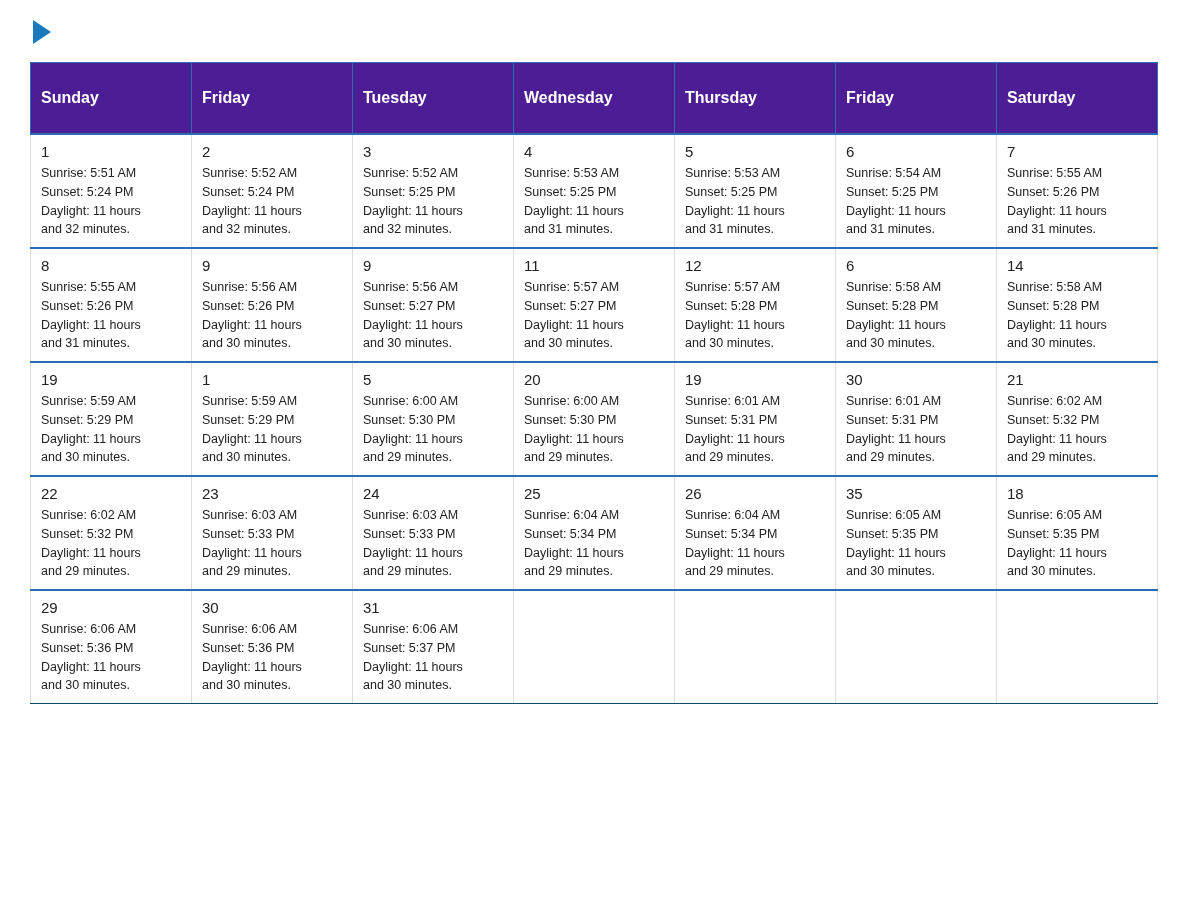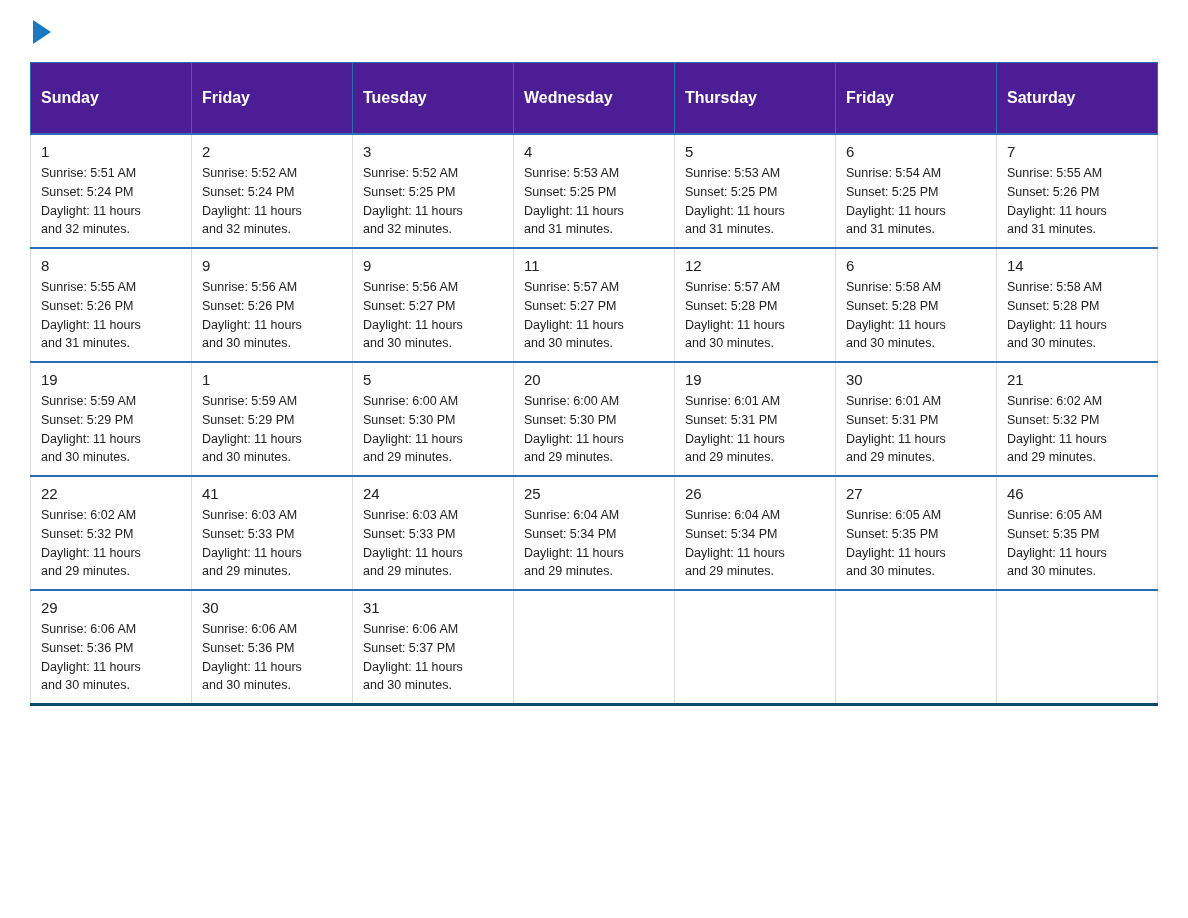--- a/index.html
+++ b/index.html
@@ -65,21 +65,21 @@
       min-height: 100px;
       border-top: 2px solid #2a6db5;
     }
     .calendar-table tr td {
       border-top: 2px solid #2a6db5;
       border-left: 1px solid #ddd;
       border-right: 1px solid #ddd;
       border-bottom: none;
     }
     .calendar-table tbody tr:last-child td {
-      border-bottom: 3px solid #0c4a6e;
+      border-bottom: 1px solid #0c4a6e;
     }
     .day-number {
       font-size: 15px;
       font-weight: normal;
       margin-bottom: 4px;
     }
     .day-info {
       font-size: 12.5px;
       color: #222;
       line-height: 1.5;
@@ -226,41 +226,41 @@
           <div class="day-number">21</div>
         <div class="day-info">Sunrise: 6:02 AM<br>Sunset: 5:32 PM<br>Daylight: 11 hours<br>and 29 minutes.</div>
         </td>
       </tr>
       <tr>
         <td>
           <div class="day-number">22</div>
         <div class="day-info">Sunrise: 6:02 AM<br>Sunset: 5:32 PM<br>Daylight: 11 hours<br>and 29 minutes.</div>
         </td>
         <td>
-          <div class="day-number">41</div>
+          <div class="day-number">23</div>
         <div class="day-info">Sunrise: 6:03 AM<br>Sunset: 5:33 PM<br>Daylight: 11 hours<br>and 29 minutes.</div>
         </td>
         <td>
           <div class="day-number">24</div>
         <div class="day-info">Sunrise: 6:03 AM<br>Sunset: 5:33 PM<br>Daylight: 11 hours<br>and 29 minutes.</div>
         </td>
         <td>
           <div class="day-number">25</div>
         <div class="day-info">Sunrise: 6:04 AM<br>Sunset: 5:34 PM<br>Daylight: 11 hours<br>and 29 minutes.</div>
         </td>
         <td>
           <div class="day-number">26</div>
         <div class="day-info">Sunrise: 6:04 AM<br>Sunset: 5:34 PM<br>Daylight: 11 hours<br>and 29 minutes.</div>
         </td>
         <td>
-          <div class="day-number">27</div>
+          <div class="day-number">35</div>
         <div class="day-info">Sunrise: 6:05 AM<br>Sunset: 5:35 PM<br>Daylight: 11 hours<br>and 30 minutes.</div>
         </td>
         <td>
-          <div class="day-number">46</div>
+          <div class="day-number">18</div>
         <div class="day-info">Sunrise: 6:05 AM<br>Sunset: 5:35 PM<br>Daylight: 11 hours<br>and 30 minutes.</div>
         </td>
       </tr>
       <tr>
         <td>
           <div class="day-number">29</div>
         <div class="day-info">Sunrise: 6:06 AM<br>Sunset: 5:36 PM<br>Daylight: 11 hours<br>and 30 minutes.</div>
         </td>
         <td>
           <div class="day-number">30</div>

